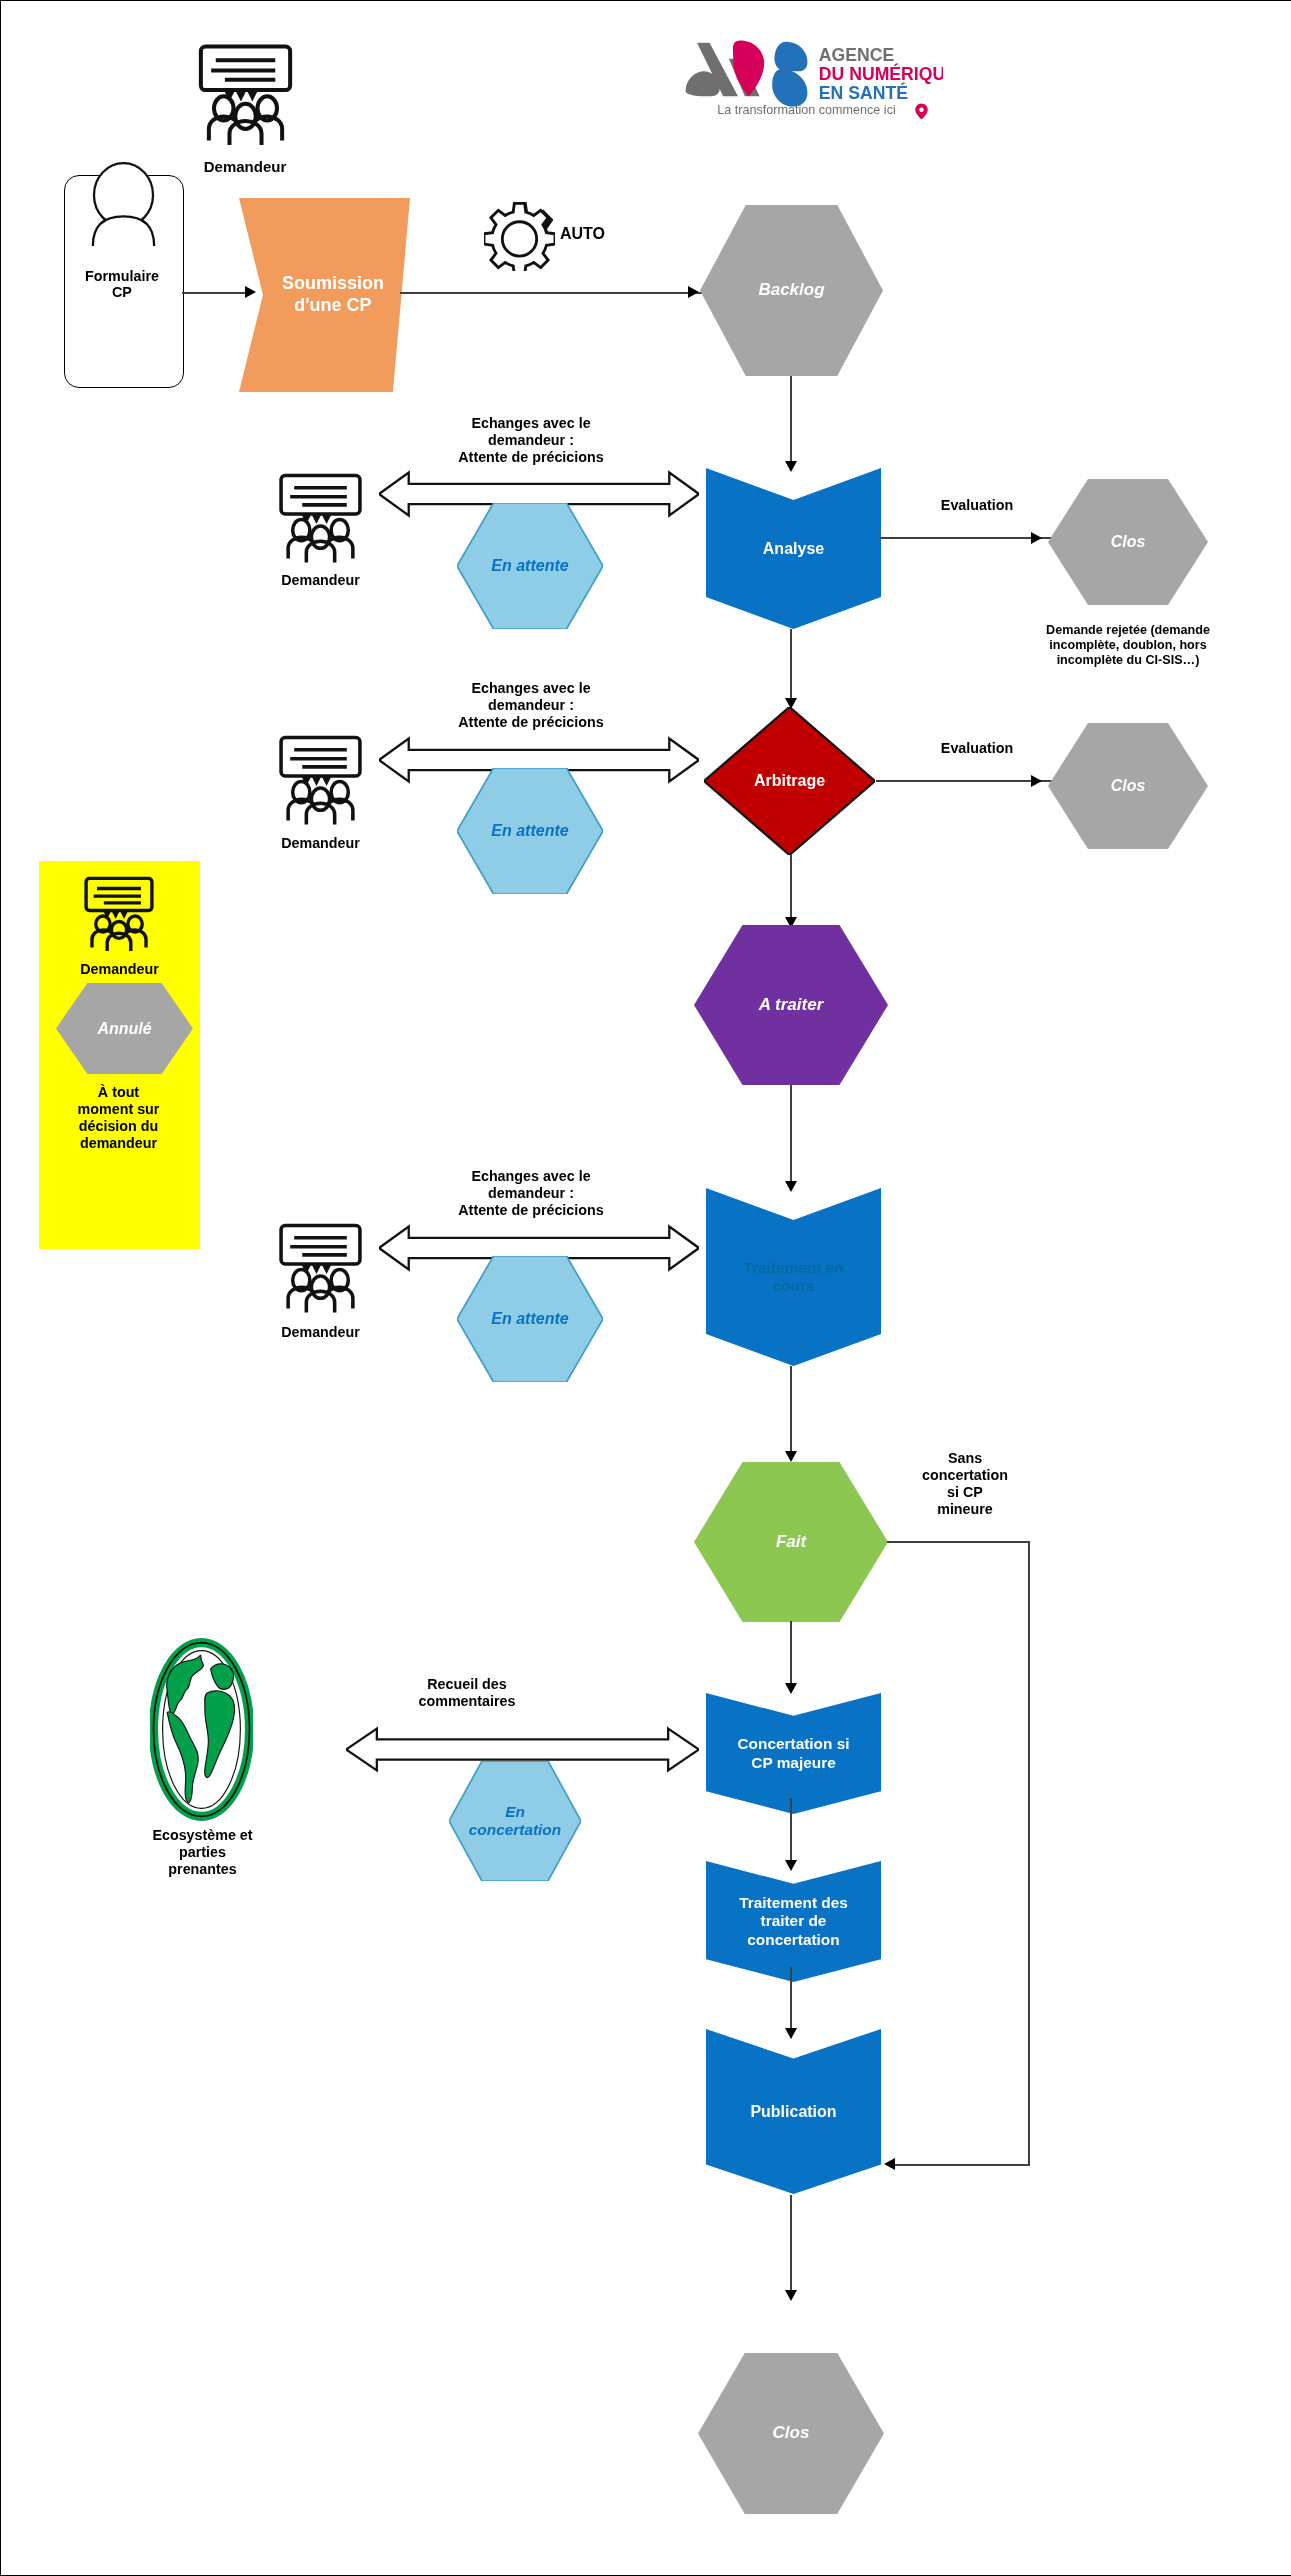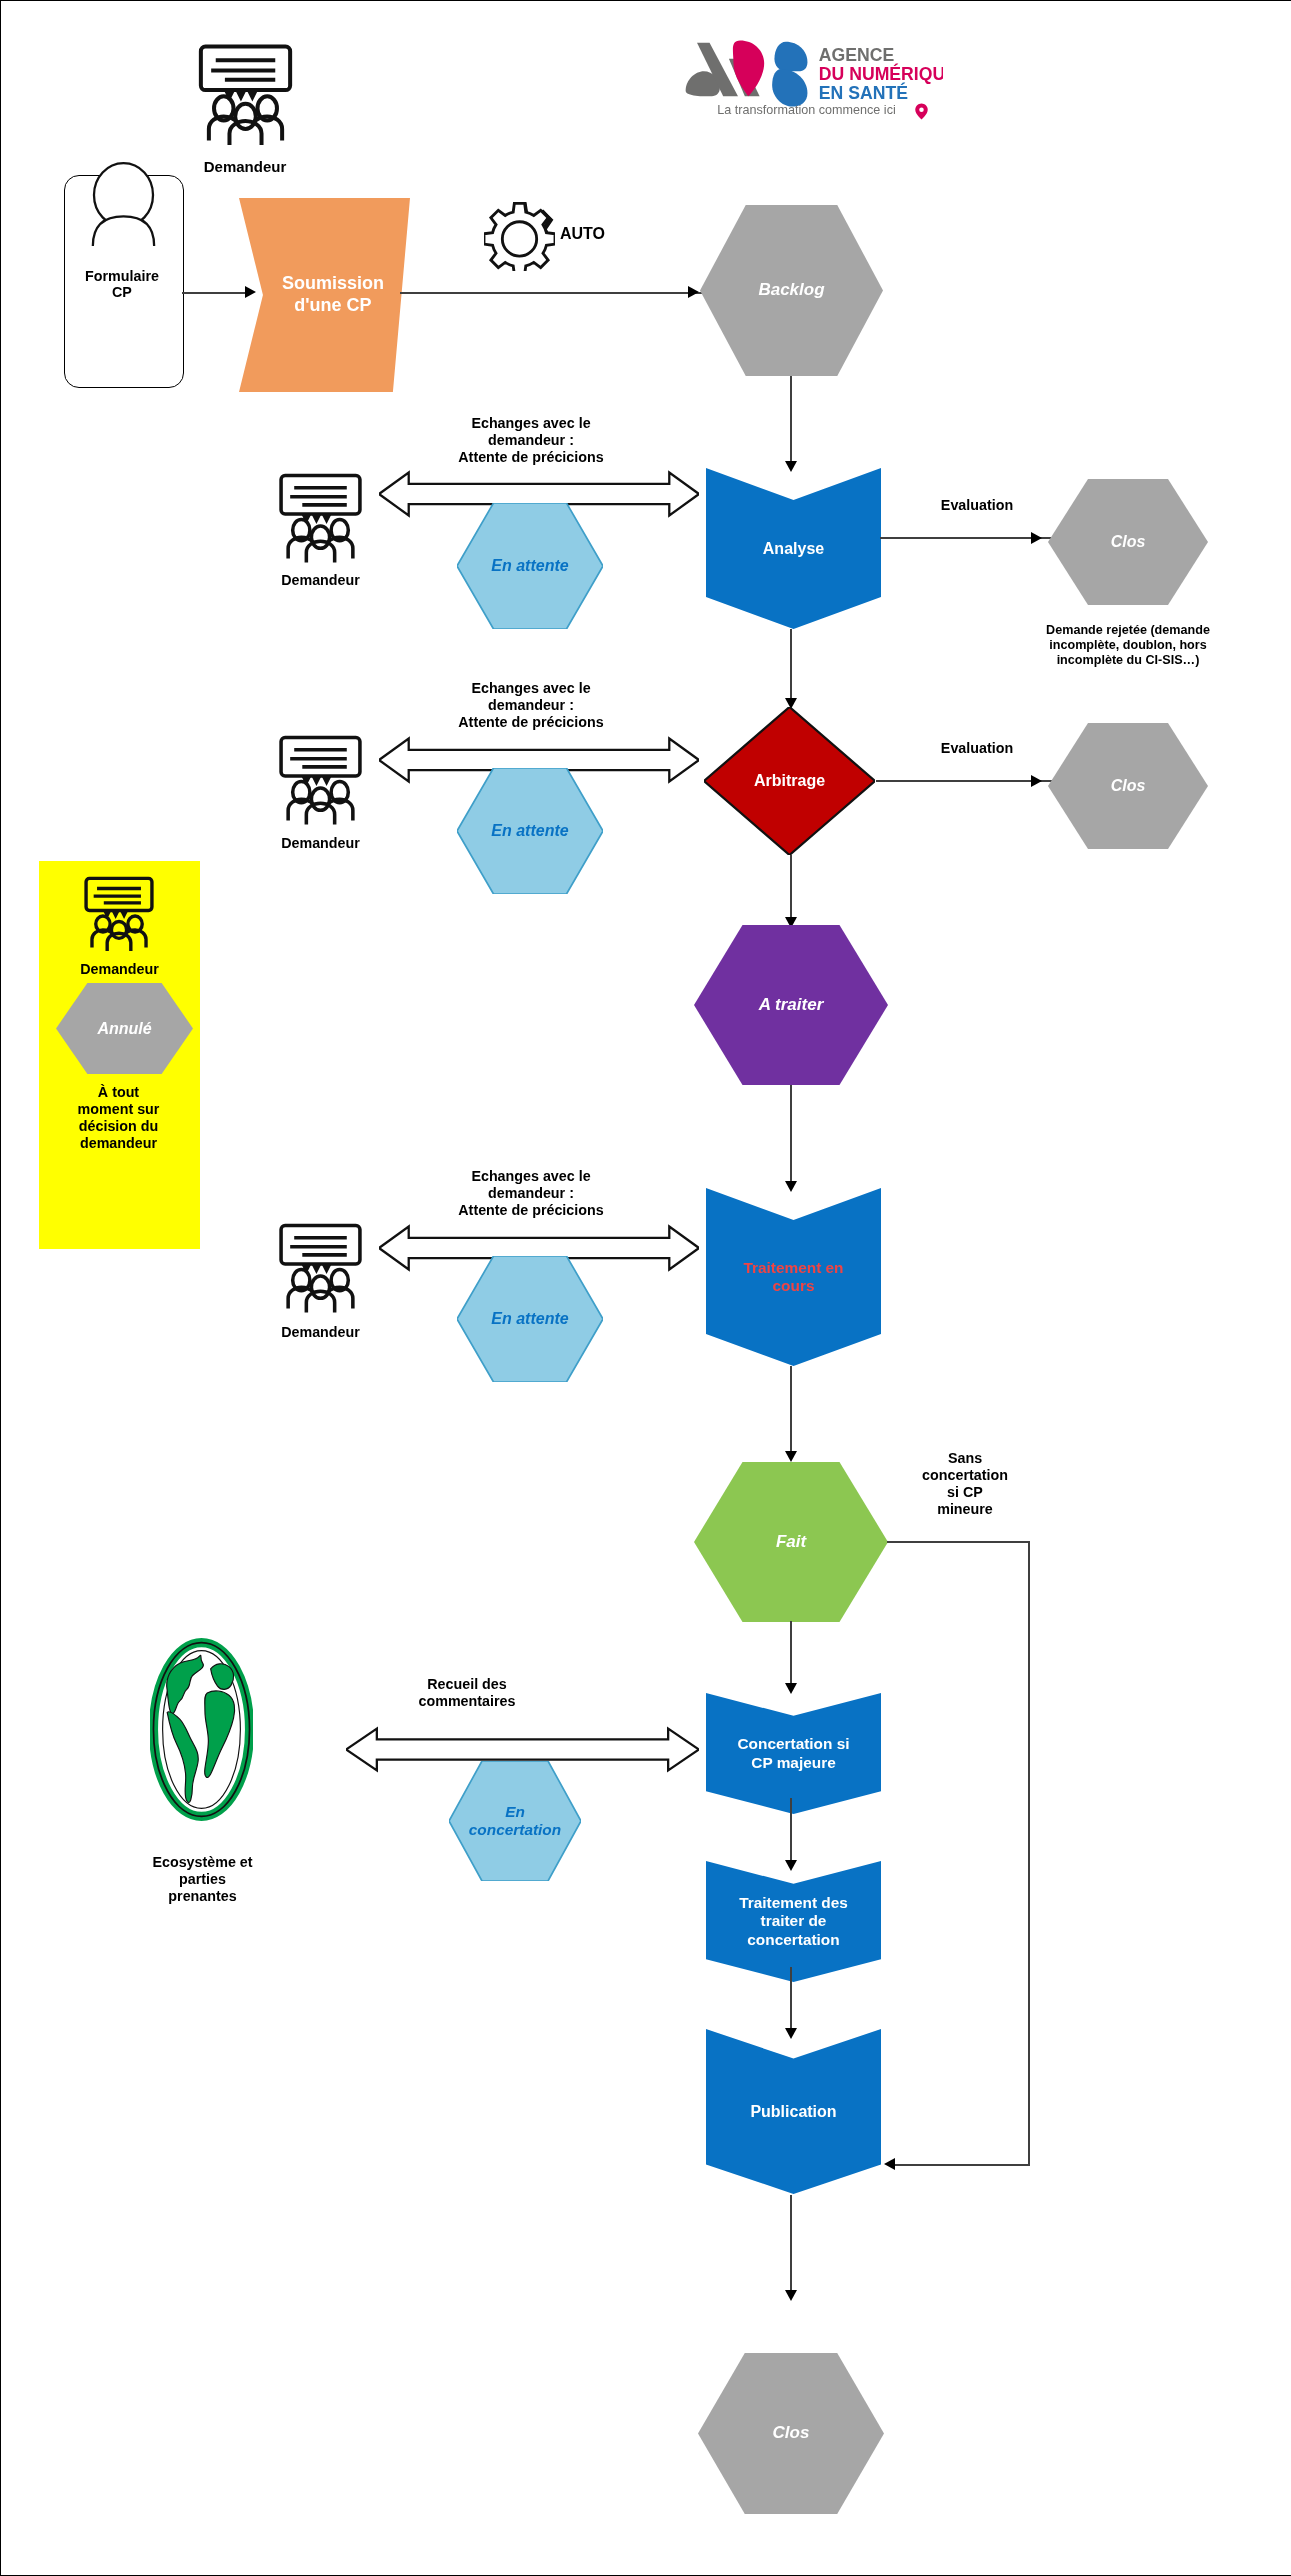--- a/index.html
+++ b/index.html
@@ -356,21 +356,21 @@
     <svg class="fillshape" viewBox="0 0 256 220" preserveAspectRatio="none">
         <polygon points="64,0 192,0 256,110 192,220 64,220 0,110" fill="#8FCCE5" stroke="#3F9FC9" stroke-width="3"></polygon>
       </svg>
     <div class="shape-label" style="font-size:16px;color:#0872C4;">En attente</div>
   </div>
 
   <div class="chevron" style="left:705px;top:1187px;width:175px;height:178px;">
     <svg width="175" height="178" viewBox="0 0 306 312" preserveAspectRatio="none">
       <polygon points="0,0 153,56 306,0 306,256 153,312 0,256" fill="#0872C4"></polygon>
     </svg>
-    <div class="shape-label" style="font-size:15.4px;color:#ef4444;">
+    <div class="shape-label" style="font-size:15.4px;color:#0369a1;">
       <span><span>Traitement en</span><br><span>cours</span></span>
     </div>
   </div>
 
   <div class="vline" style="left:789px;top:1365px;height:91px;"></div>
   <div class="arrowhead-down" style="left:784px;top:1450px;"></div>
 
   <div class="hex" style="left:693px;top:1461px;width:194px;height:160px;">
     <svg class="fillshape" viewBox="0 0 340 280" preserveAspectRatio="none">
         <polygon points="85,0 255,0 340,140 255,280 85,280 0,140" fill="#8CC751"></polygon>
@@ -406,21 +406,21 @@
                  C86 200 78 190 72 178 C66 166 60 150 52 142 C44 134 34 126 30 130 Z"></path>
         <path d="M106 54 C114 44 128 42 138 50 C148 58 148 72 142 82
                  C136 92 124 92 118 84 C112 76 108 66 106 54 Z"></path>
         <path d="M100 96 C112 90 128 92 138 100 C148 108 150 124 146 140
                  C142 158 134 176 126 192 C118 208 112 226 106 238
                  C100 250 94 242 96 228 C98 212 102 196 102 180
                  C102 162 96 146 96 128 C96 112 94 100 100 96 Z"></path>
       </g>
     </svg>
   </div>
-  <div class="lbl" style="left:127px;top:1826px;width:149px;font-size:14.3px;margin-top:27px;">
+  <div class="lbl" style="left:127px;top:1826px;width:149px;font-size:14.3px;">
     <span>Ecosystème et</span><br>
     <span>parties</span><br>
     <span>prenantes</span>
   </div>
 
   <div class="lbl" style="left:335px;top:1675px;width:262px;font-size:14.3px;">
     <span>Recueil des</span><br>
     <span>commentaires</span>
   </div>
   <div class="dblarrow" style="left:345px;top:1723px;width:353px;height:51px;">

